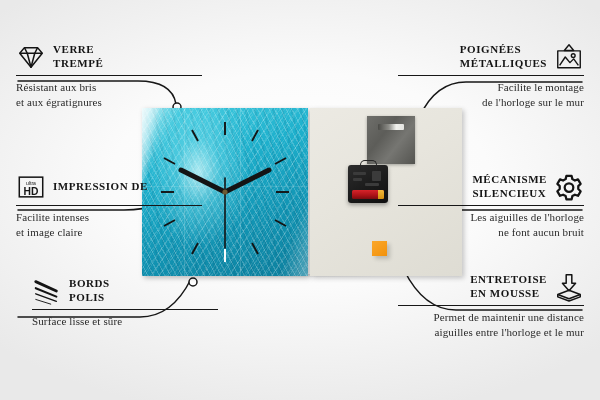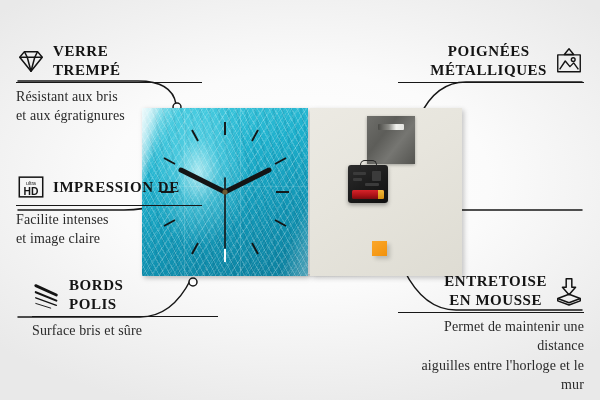--- a/index.html
+++ b/index.html
@@ -31,37 +31,37 @@
   .feature.right .head {
     flex-direction: row-reverse;
   }
   .icon-box {
     width: 30px;
     height: 30px;
     flex: 0 0 30px;
     display: block;
   }
   .title {
-    font-size: 15px;
+    font-size: 11px;
     font-weight: bold;
     line-height: 1.24;
     letter-spacing: 0.55px;
     text-transform: uppercase;
     color: #141414;
   }
   .feature.right .title {
-    text-align: center;
+    text-align: left;
   }
   .rule {
     height: 1.3px;
     background: #171717;
     margin: 3px 0 3.5px 0;
   }
   .desc {
-    font-size: 14px;
+    font-size: 11px;
     line-height: 1.38;
     color: #2a2a2a;
     letter-spacing: 0.12px;
   }
   .feature.right .desc {
     text-align: right;
   }
 
   
   #f-verre      { left: 16px;  top: 42px; }
@@ -337,42 +337,65 @@
           <path d="M4,25 L20,30" stroke-width="1"></path>
         </g>
       </svg>
       <div class="title">
         <div>BORDS</div>
         <div>POLIS</div>
       </div>
     </div>
     <div class="rule"></div>
     <div class="desc">
-      <div>Surface bris et sûre</div>
+      <div>Surface lisse et sûre</div>
     </div>
   </div>
 
   <div class="feature right" id="f-poignees">
     <div class="head">
       <svg class="icon-box" viewBox="0 0 32 32">
         <g fill="none" stroke="#141414" stroke-width="1.5" stroke-linejoin="round">
           <path d="M16,3 L11,9 L21,9 Z"></path>
           <rect x="4" y="9.5" width="24" height="18"></rect>
           <path d="M6,25 L12,16 L17,22 L21,18 L26,25"></path>
           <circle cx="20.5" cy="14.5" r="2"></circle>
         </g>
       </svg>
       <div class="title">
         <div>POIGNÉES</div>
         <div>MÉTALLIQUES</div>
       </div>
     </div>
     <div class="rule"></div>
-  </div>
-
+    <div class="desc">
+      <div>Facilite le montage</div>
+      <div>de l'horloge sur le mur</div>
+    </div>
+  </div>
+
+  <div class="feature right" id="f-mecanisme">
+    <div class="head">
+      <svg class="icon-box" viewBox="0 0 32 32">
+        <g fill="none" stroke="#141414" stroke-width="2.4" stroke-linejoin="round">
+          <path d="M13.2,4.2 L18.8,4.2 L19.6,7.6 L22.3,9.1 L25.6,7.9 L28.4,12.7 L25.9,15.1 L25.9,18.2 L28.4,20.6 L25.6,25.4 L22.3,24.2 L19.6,25.7 L18.8,29.1 L13.2,29.1 L12.4,25.7 L9.7,24.2 L6.4,25.4 L3.6,20.6 L6.1,18.2 L6.1,15.1 L3.6,12.7 L6.4,7.9 L9.7,9.1 L12.4,7.6 Z"></path>
+          <circle cx="16" cy="16.6" r="4.6"></circle>
+        </g>
+      </svg>
+      <div class="title">
+        <div>MÉCANISME</div>
+        <div>SILENCIEUX</div>
+      </div>
+    </div>
+    <div class="rule"></div>
+    <div class="desc">
+      <div>Les aiguilles de l'horloge</div>
+      <div>ne font aucun bruit</div>
+    </div>
+  </div>
 
   <div class="feature right" id="f-entretoise">
     <div class="head">
       <svg class="icon-box" viewBox="0 0 32 32">
         <g fill="none" stroke="#141414" stroke-width="1.6" stroke-linejoin="round">
           <path d="M13,3 L19,3 L19,12 L23,12 L16,20 L9,12 L13,12 Z"></path>
           <path d="M16,19.5 L28,24 L16,28.5 L4,24 Z"></path>
           <path d="M4,24 L4,26.5 L16,31 L28,26.5 L28,24"></path>
         </g>
       </svg>

